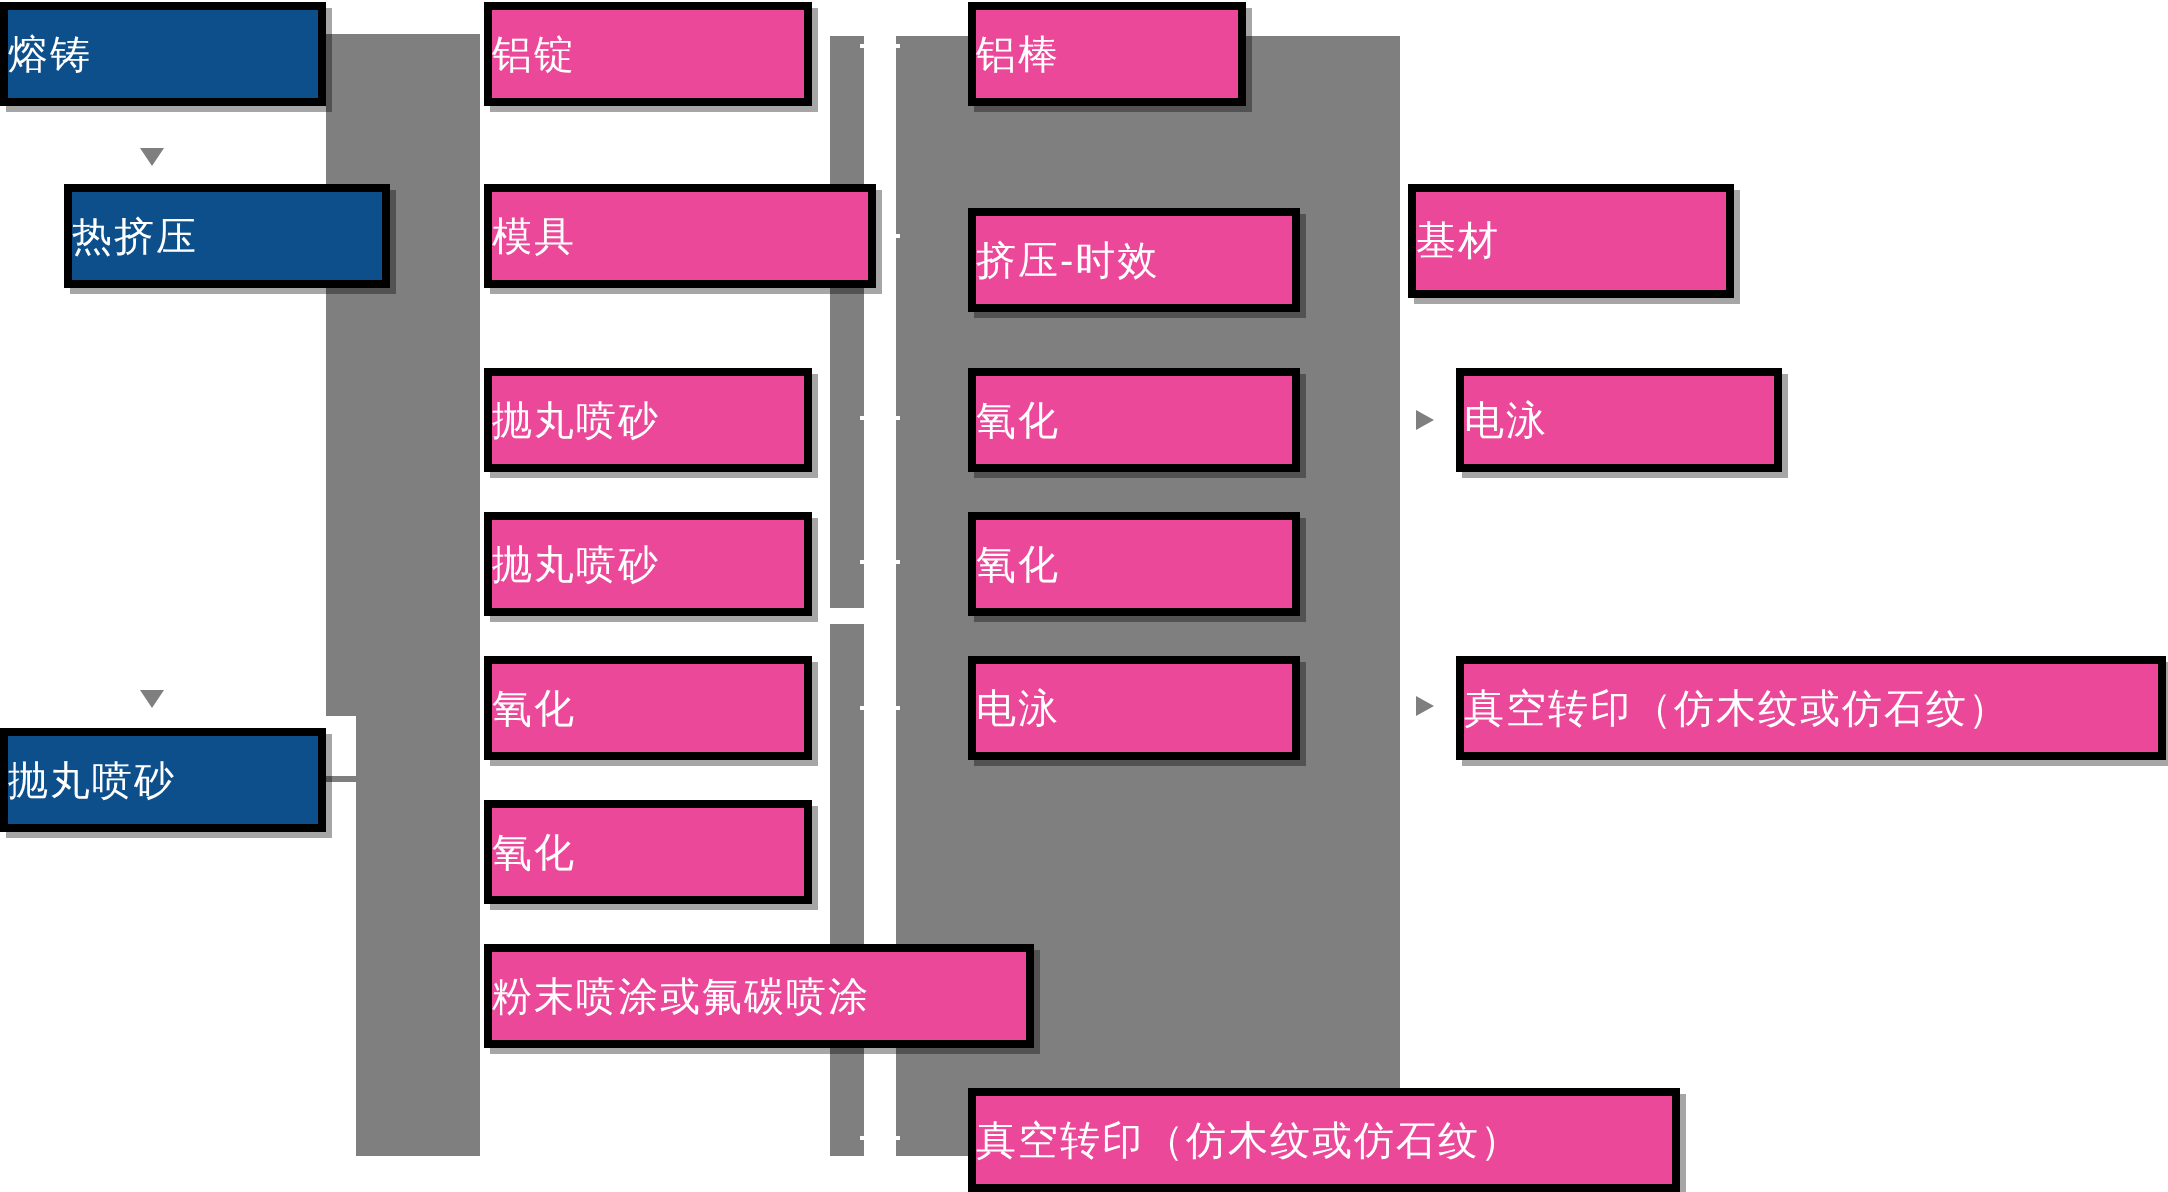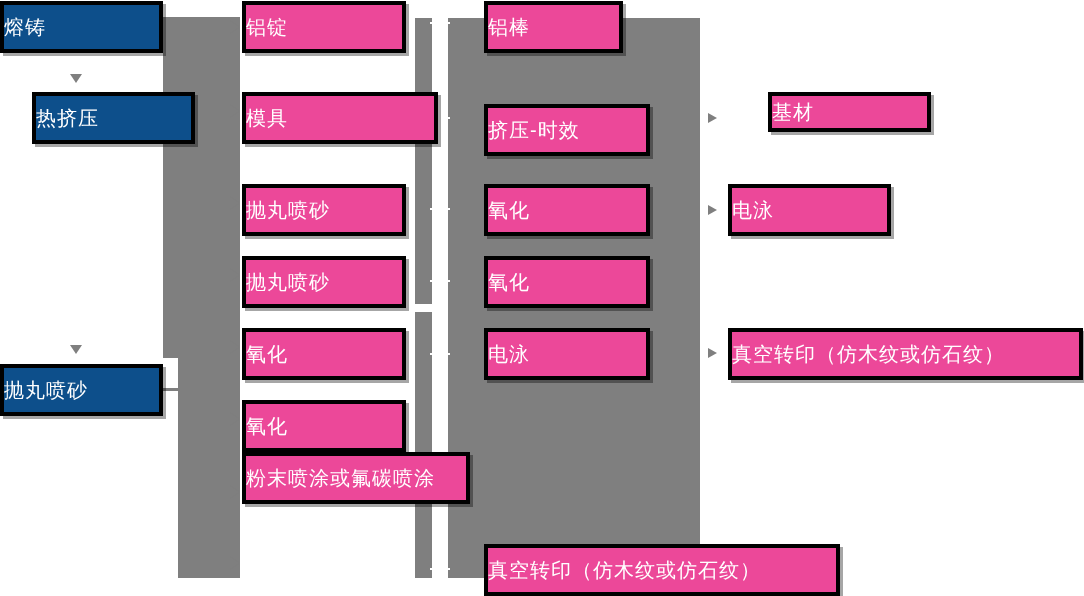--- a/index.html
+++ b/index.html
@@ -112,21 +112,21 @@
   </div>
   <div class="box light f20" style="left:242px;top:256px;width:164px;height:52px;">
     <span>抛丸喷砂</span>
   </div>
   <div class="box light f20" style="left:242px;top:328px;width:164px;height:52px;">
     <span>氧化</span>
   </div>
   <div class="box light f20" style="left:242px;top:400px;width:164px;height:52px;">
     <span>氧化</span>
   </div>
-  <div class="box light f20" style="left:242px;top:452px;width:228px;height:52px;">
+  <div class="box light f20" style="left:242px;top:472px;width:275px;height:52px;">
     <span>粉末喷涂或氟碳喷涂</span>
   </div>
 
   <div class="box light f20" style="left:484px;top:1px;width:139px;height:52px;">
     <span>铝棒</span>
   </div>
   <div class="box light f20" style="left:484px;top:104px;width:166px;height:52px;">
     <span>挤压-时效</span>
   </div>
   <div class="box light f20" style="left:484px;top:184px;width:166px;height:52px;">
@@ -135,21 +135,21 @@
   <div class="box light f20" style="left:484px;top:256px;width:166px;height:52px;">
     <span>氧化</span>
   </div>
   <div class="box light f20" style="left:484px;top:328px;width:166px;height:52px;">
     <span>电泳</span>
   </div>
   <div class="box light f20" style="left:484px;top:544px;width:356px;height:52px;">
     <span>真空转印（仿木纹或仿石纹）</span>
   </div>
 
-  <div class="box light f20" style="left:768px;top:92px;width:163px;height:40px;">
+  <div class="box light f20" style="left:704px;top:92px;width:163px;height:57px;">
     <span>基材</span>
   </div>
   <div class="box light f20" style="left:728px;top:184px;width:163px;height:52px;">
     <span>电泳</span>
   </div>
   <div class="box light f20" style="left:728px;top:328px;width:355px;height:52px;">
     <span>真空转印（仿木纹或仿石纹）</span>
   </div>
 
 </div>

